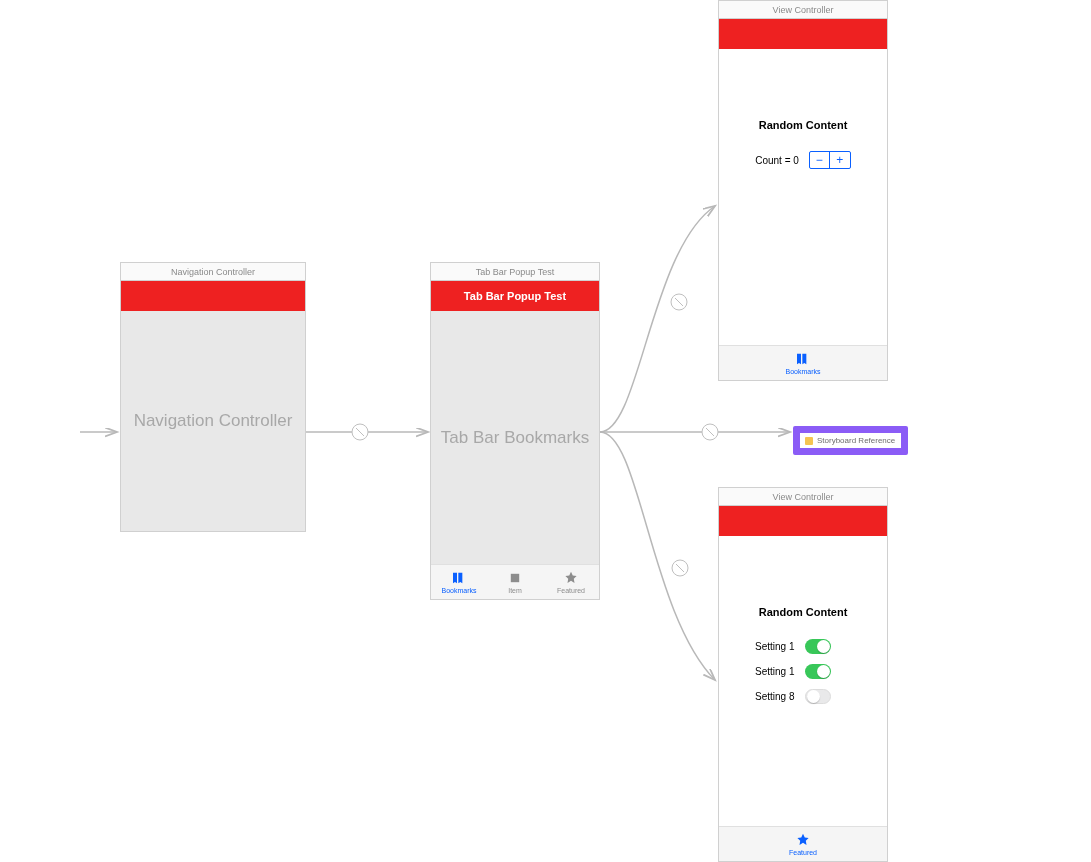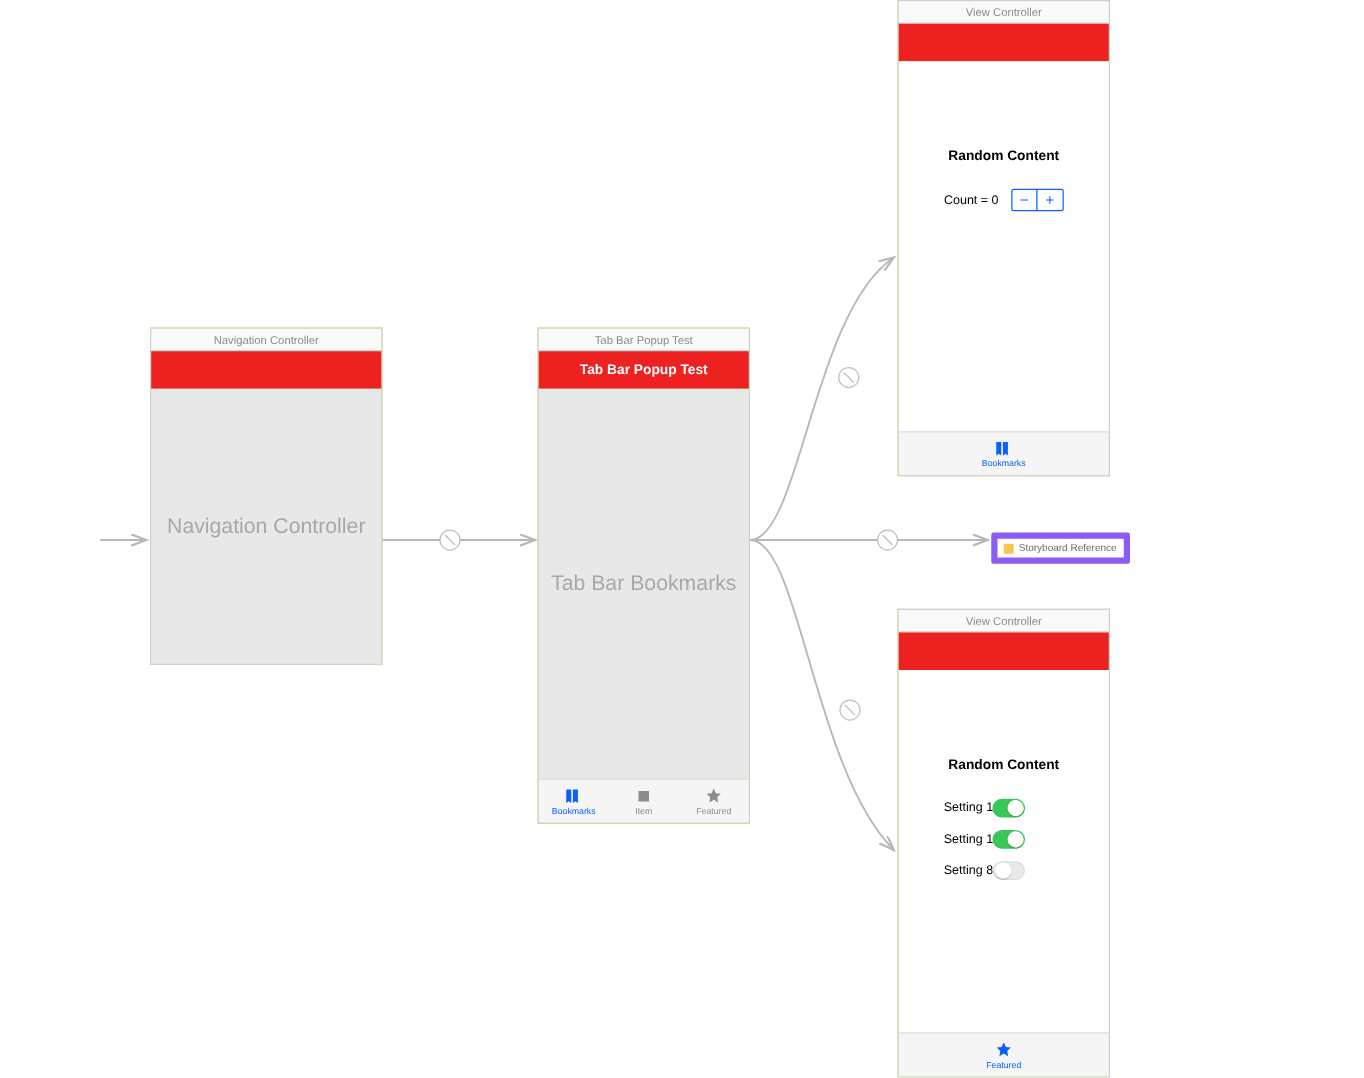--- a/index.html
+++ b/index.html
@@ -9,21 +9,21 @@
     background: #ffffff;
     font-family: -apple-system, "Helvetica Neue", Arial, sans-serif;
     position: relative;
     overflow: hidden;
   }
   svg.connectors { position: absolute; top: 0; left: 0; width: 1091px; height: 862px; pointer-events: none; }
 
   .scene {
     position: absolute;
     border: 1px solid #d0d0d0;
-    background: #bef264;
+    background: #c2410c;
     display: flex;
     flex-direction: column;
   }
   .scene-title {
     height: 18px;
     line-height: 18px;
     font-size: 9px;
     color: #8a8a8a;
     text-align: center;
     background: #fafafa;
@@ -85,21 +85,21 @@
     display: flex; align-items: center; justify-content: center;
     color: #0a60ff; font-size: 12px; font-weight: 400;
     cursor: pointer;
   }
   .step-btn:first-child { border-right: 1px solid #0a60ff; }
 
   
   .settings-list { width: 100%; padding: 0 16px; }
   .setting-row {
     display: flex;
-    justify-content: flex-start;
+    justify-content: space-between;
     align-items: center;
     padding: 5px 40px 5px 20px;
     font-size: 10px;
   }
   .switch {
     width: 26px; height: 15px;
     border-radius: 15px;
     position: relative;
     cursor: pointer;
   }
@@ -110,21 +110,21 @@
     width: 13px; height: 13px; border-radius: 50%;
     background: #fff;
     box-shadow: 0 1px 1px rgba(0,0,0,.2);
   }
   .switch.on .knob { right: 1px; }
   .switch.off .knob { left: 1px; top:0; }
 
   
   .sb-ref {
     position: absolute;
-    border: 5px solid #8b5cf6;
+    border: 7px solid #8b5cf6;
     border-radius: 2px;
     background: #fff;
     font-size: 8px;
     color: #6d6d6d;
     padding: 3px 6px 3px 5px;
     display: flex;
     align-items: center;
     gap: 4px;
   }
   .sb-ref .ref-icon {
@@ -169,21 +169,21 @@
 </svg>
 
 <div class="scene" style="left:120px; top:262px; width:186px; height:270px;">
   <div class="scene-title">Navigation Controller</div>
   <div class="nav-bar"></div>
   <div class="scene-body">
     <div class="placeholder-text">Navigation Controller</div>
   </div>
 </div>
 
-<div class="scene" style="left:430px; top:262px; width:170px; height:397px;">
+<div class="scene" style="left:430px; top:262px; width:170px; height:338px;">
   <div class="scene-title">Tab Bar Popup Test</div>
   <div class="nav-bar">
     <span>Tab Bar Popup Test</span>
   </div>
   <div class="scene-body">
     <div class="placeholder-text">Tab Bar Bookmarks</div>
   </div>
   <div class="tab-bar">
     <div class="tab-item active">
       <svg viewBox="0 0 24 20">

